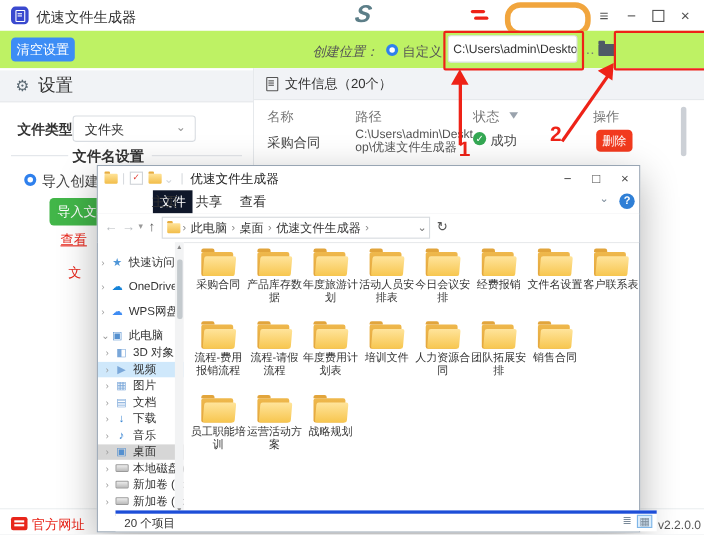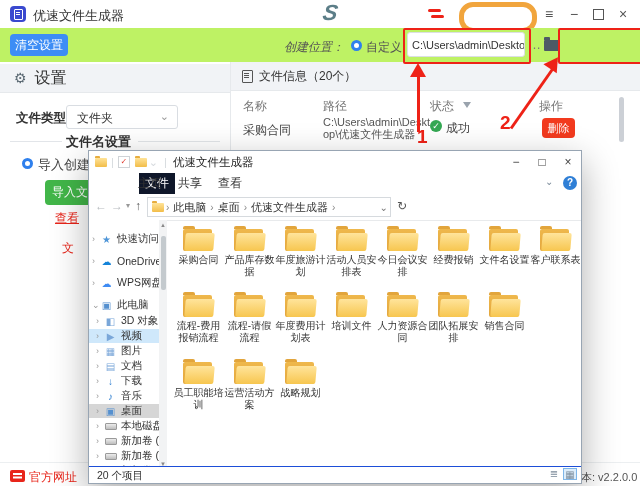--- a/index.html
+++ b/index.html
@@ -105,21 +105,21 @@
   .sscroll{left:70px;top:0;width:8px;height:249px;background:#f2f3f4;}
   .sscroll .ar{left:0;width:8px;text-align:center;font-size:6px;color:#888;}
   .sthumb{left:1.5px;top:16px;width:5px;height:54px;background:#c4cace;border-radius:2px;}
   .frow{left:84px;width:410px;display:flex;}
   .fc{width:51px;flex:none;display:flex;flex-direction:column;align-items:center;}
   .fold{position:relative;width:33px;height:26px;flex:none;}
   .fold .bk{position:absolute;left:1px;top:3px;right:3px;bottom:1px;background:linear-gradient(180deg,#efb84c,#e2a53c);border-radius:2px;}
   .fold .bk::before{content:"";position:absolute;left:0;top:-3px;width:12px;height:3px;background:#e2a53c;border-radius:2px 2px 0 0;}
   .fold .fr{position:absolute;left:3px;top:7px;right:1px;bottom:1px;background:linear-gradient(180deg,#ffe49b,#f7c64f);border-radius:2px;transform:skewX(-5deg);}
   .fl{margin-top:2px;font-size:10px;line-height:12px;color:#333;text-align:center;width:51px;word-break:break-all;}
-  .ex-status{left:0;bottom:0;width:100%;height:16px;border-top:1px solid #1d4ed8;background:#fff;margin-top:20px;}
+  .ex-status{left:16px;bottom:0;width:100%;height:16px;border-top:3px solid #1d4ed8;background:#fff;margin-top:20px;}
   .st-items{left:8px;top:2px;font-size:10.5px;color:#333;}
   .view-ic{top:1px;width:14px;height:12px;font-size:10px;color:#7a8a99;text-align:center;line-height:12px;}
   .view-ic.sel{border:1px solid #7fb6e8;background:#dcedfb;box-sizing:border-box;}
 </style>
 </head>
 <body>
 
 <div class="stage">
 
   <div class="ab titlebar">

